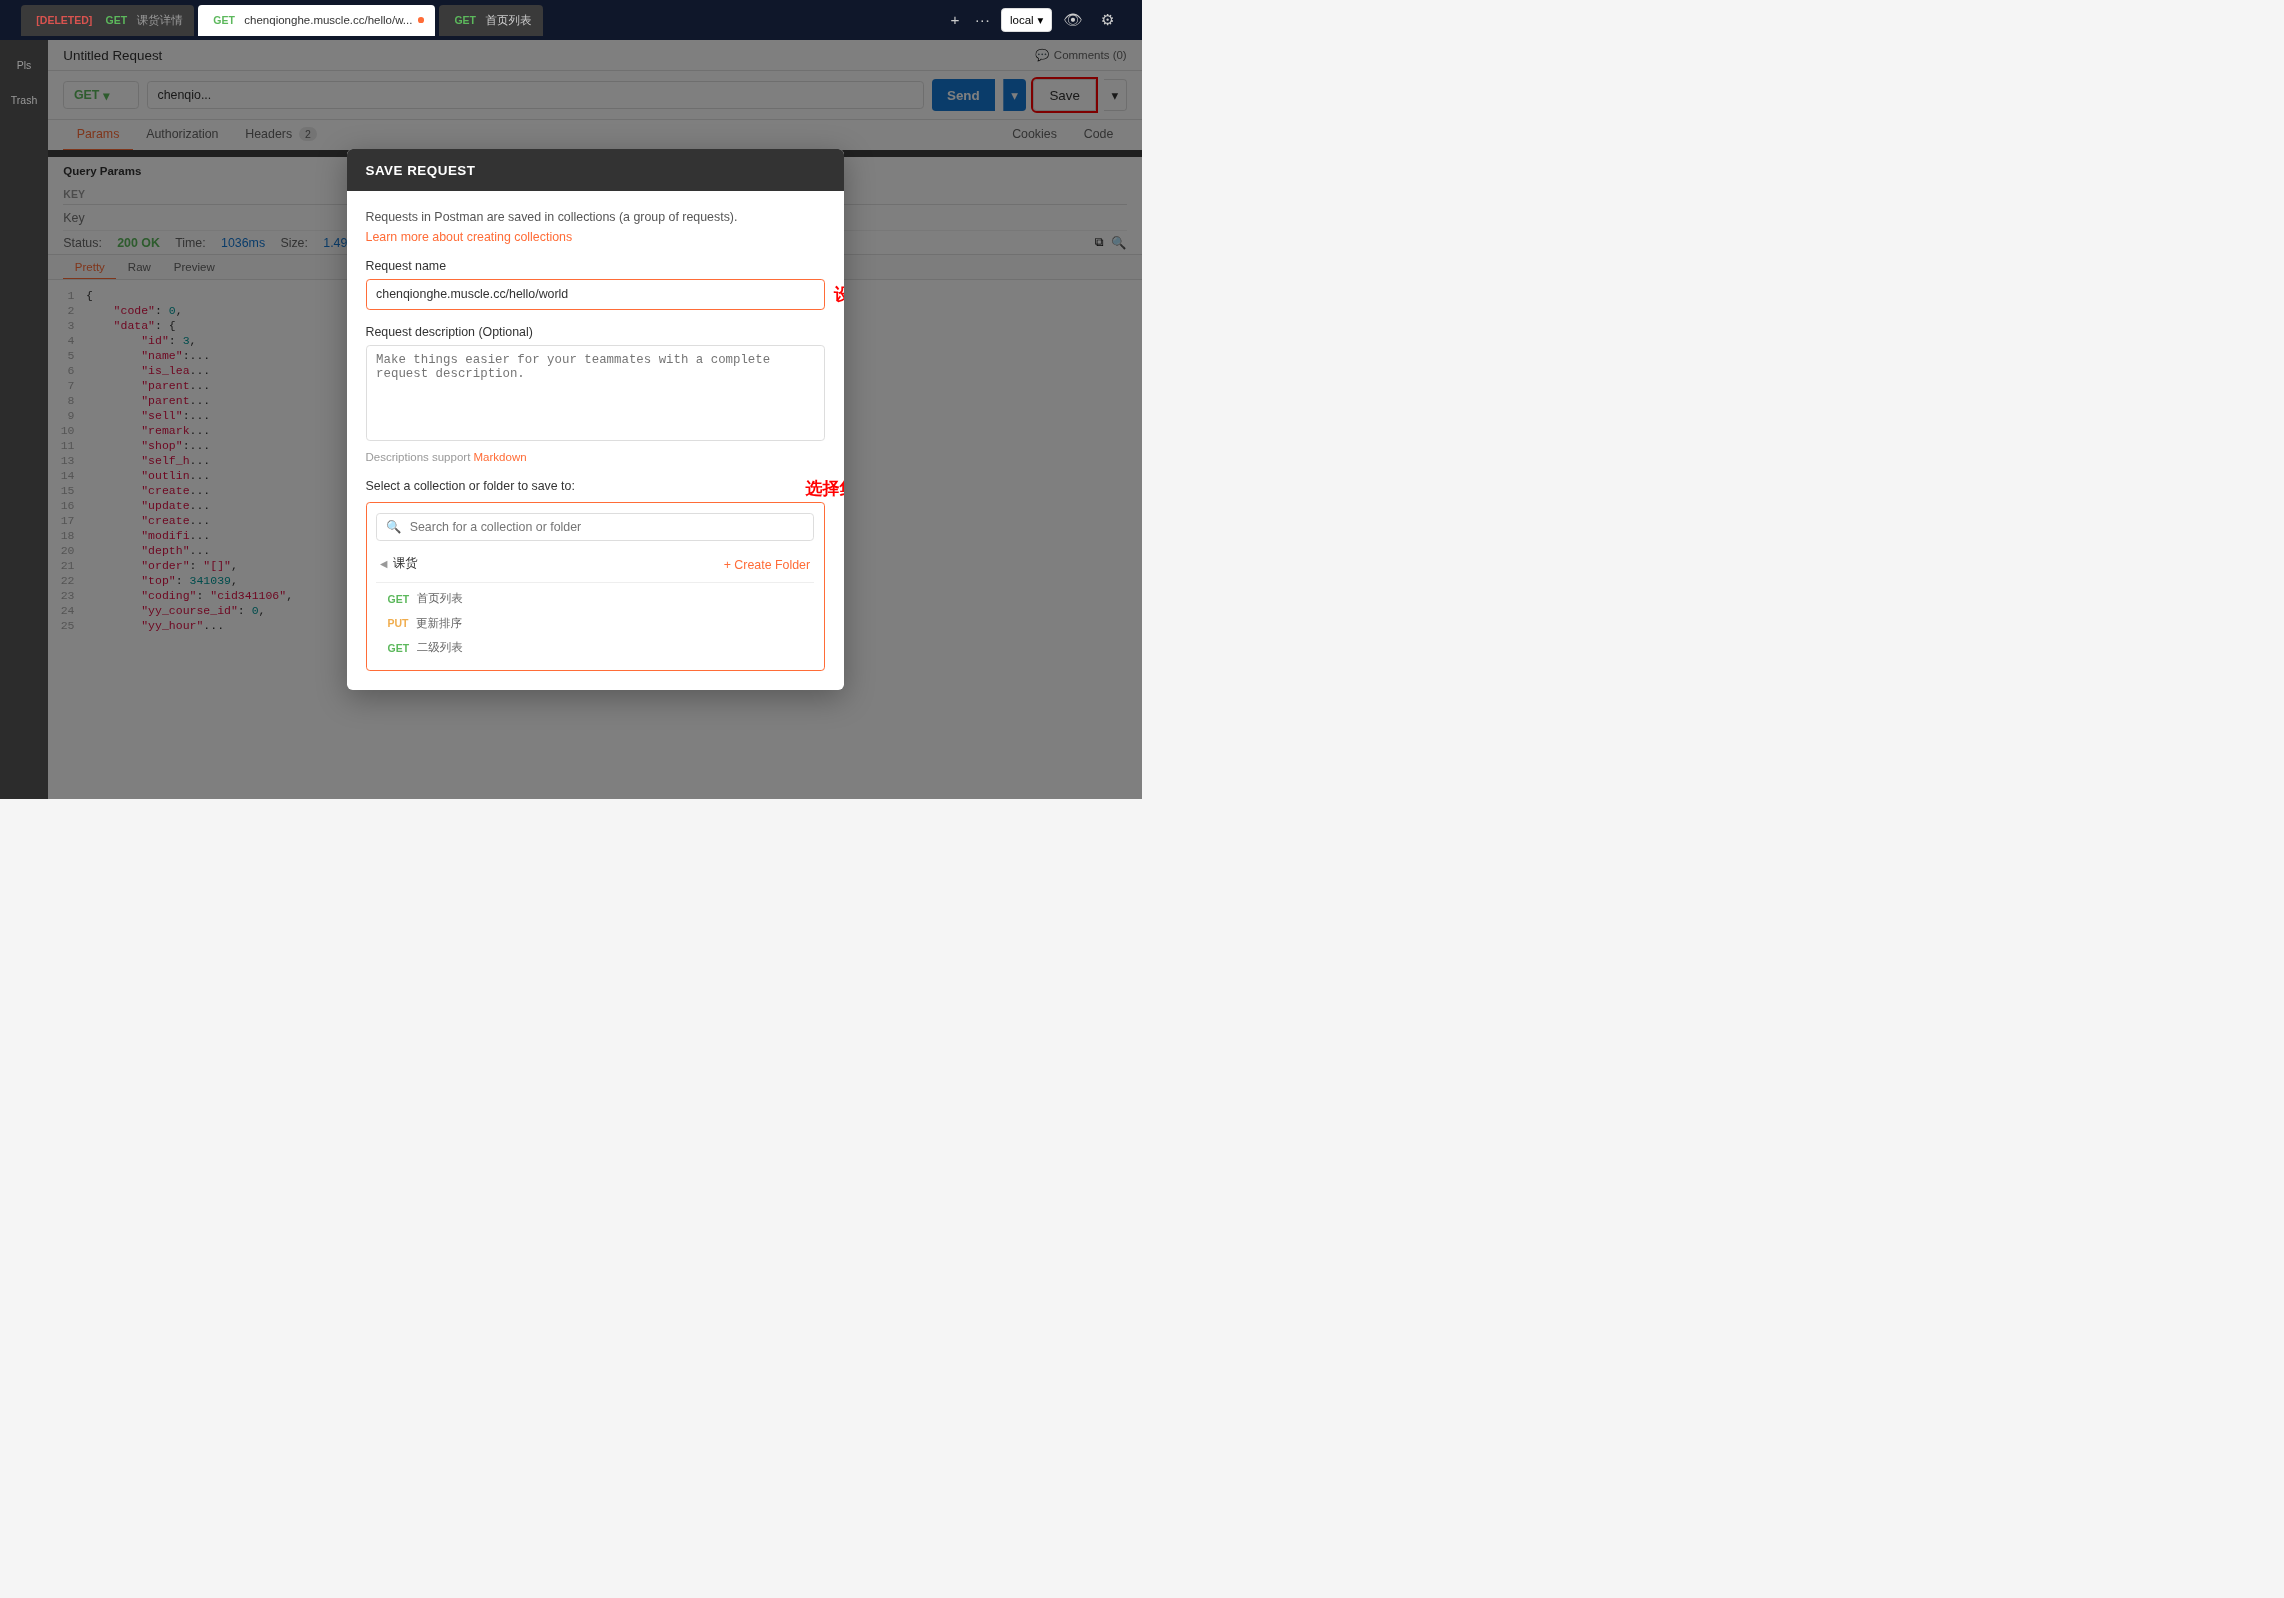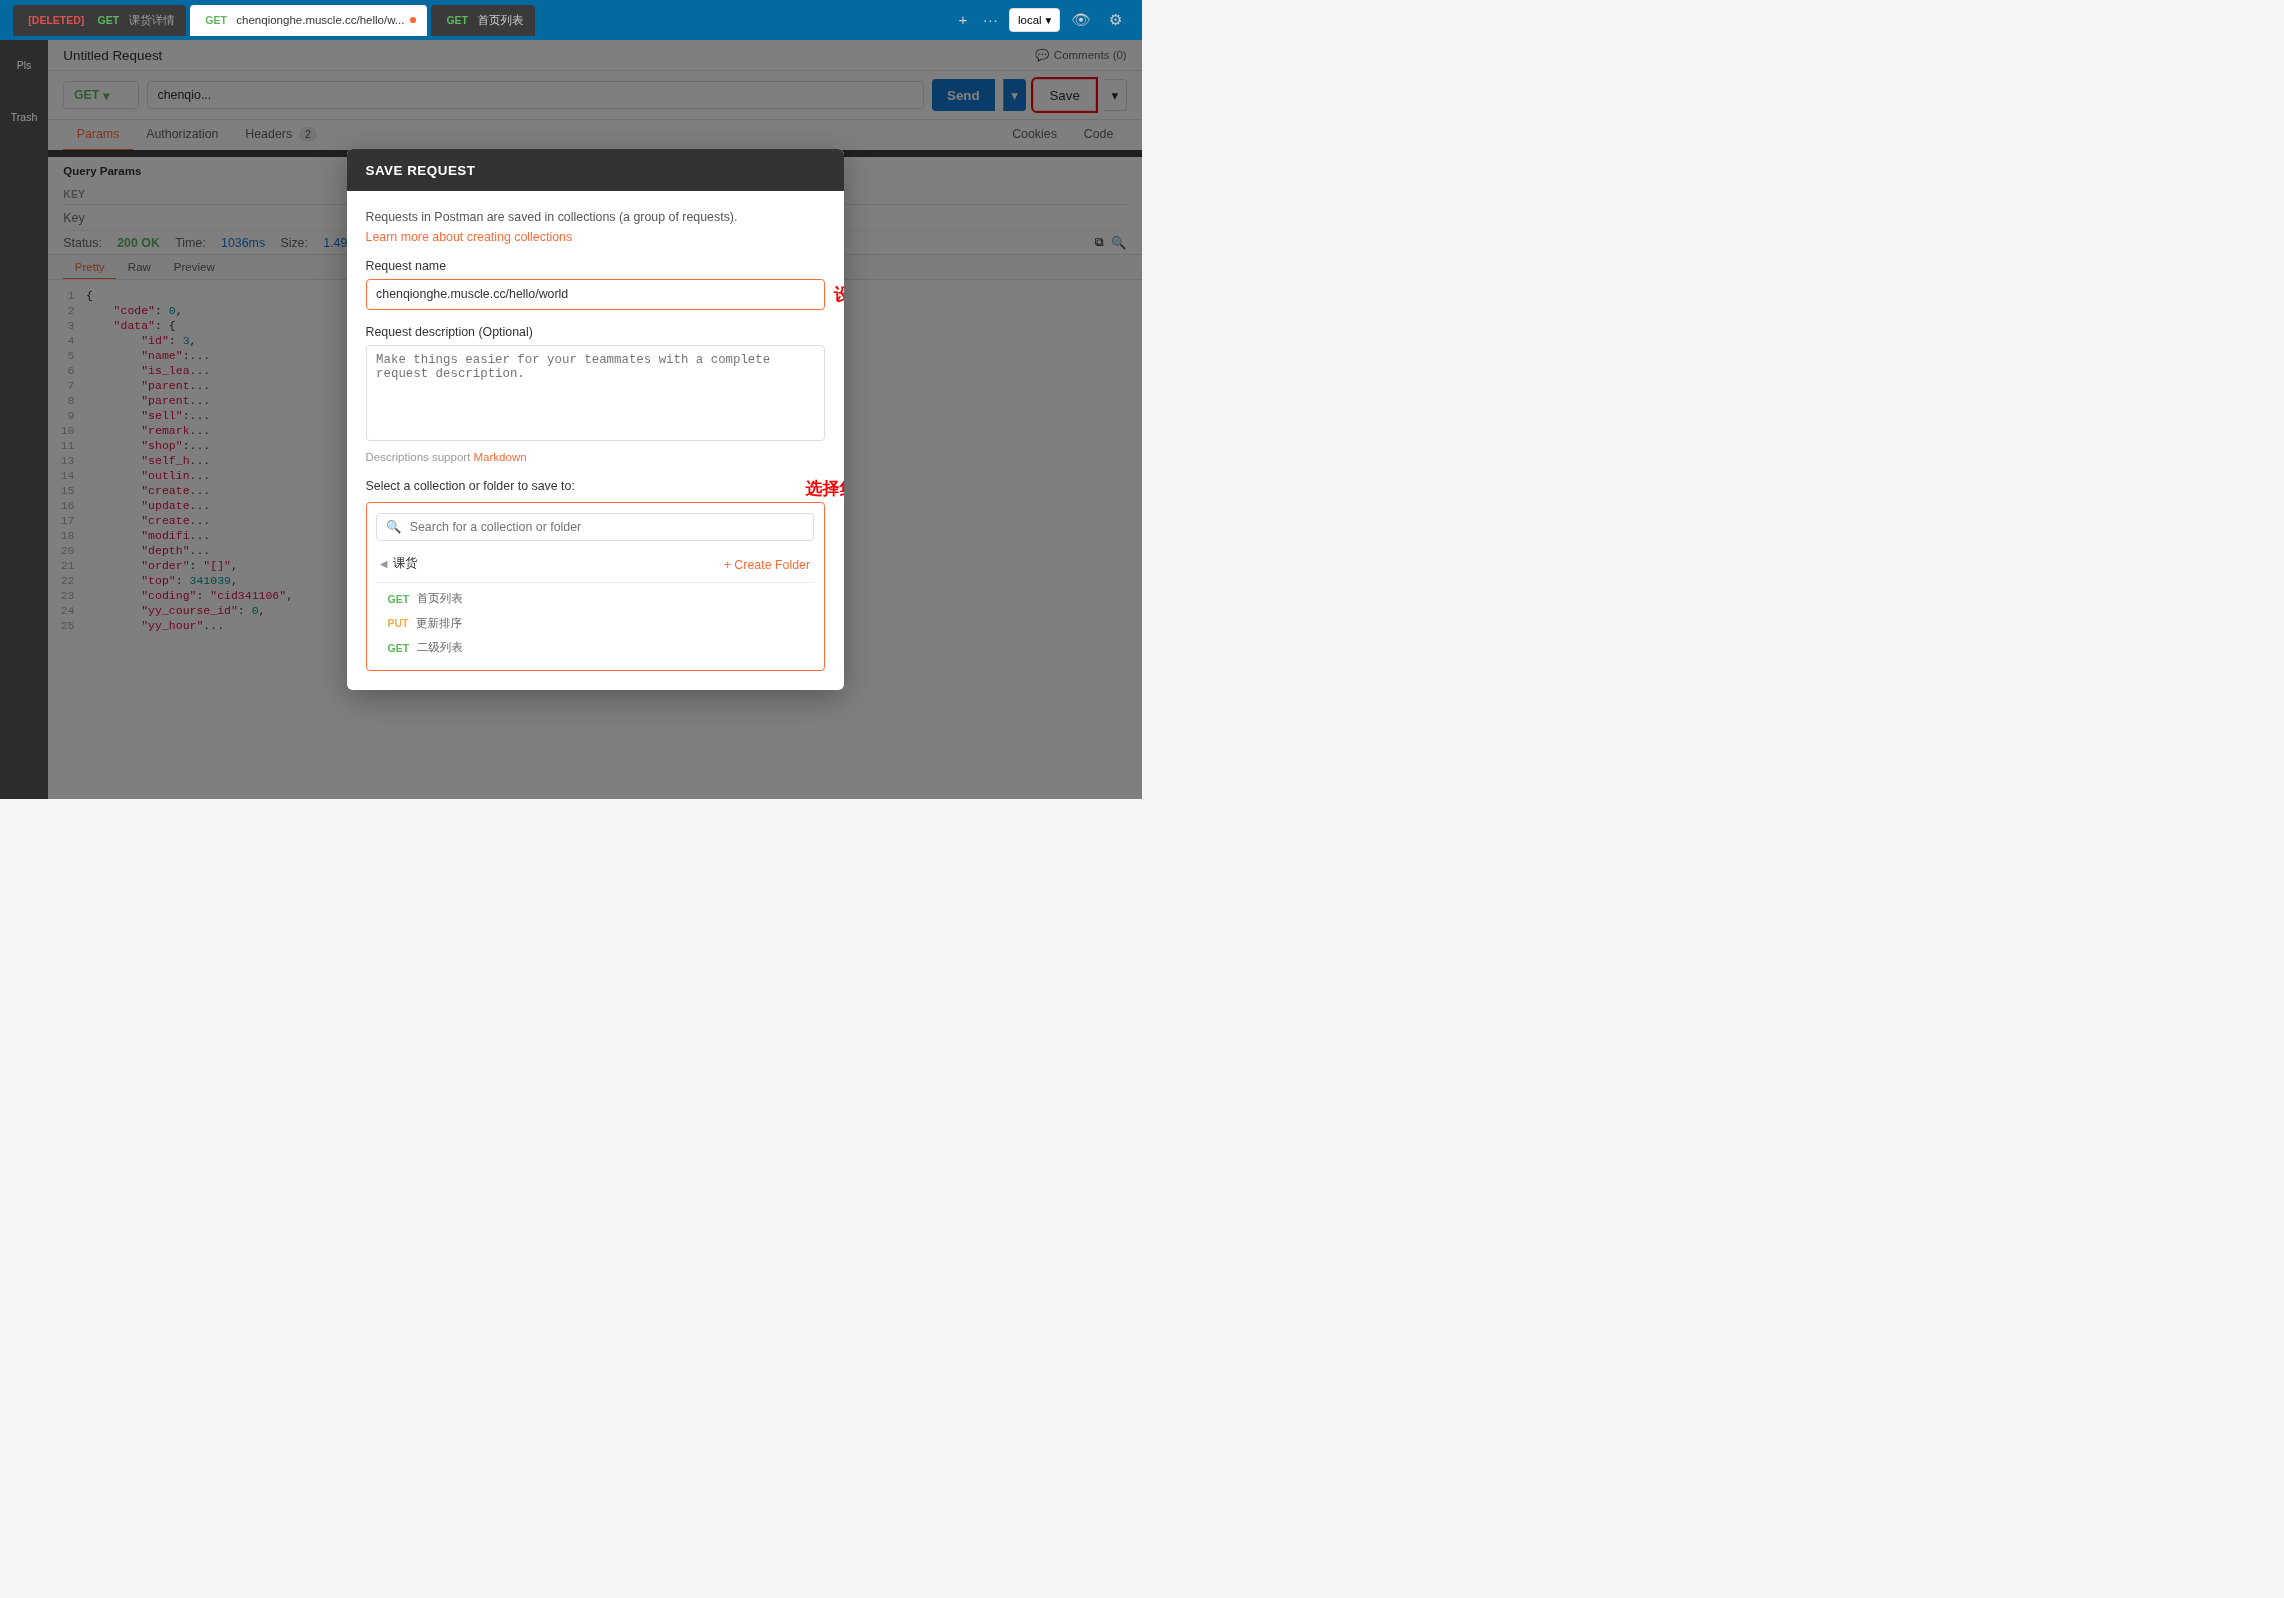--- a/index.html
+++ b/index.html
@@ -9,24 +9,24 @@
       font-size: 12.4px;
       overflow: hidden;
       width: 1142px;
       height: 799px;
       position: relative;
     }
 
     
     .top-bar {
       height: 40px;
-      background: #0369a1;
-      display: flex;
-      align-items: center;
-      padding: 0 13px;
+      background: #0f172a;
+      display: flex;
+      align-items: center;
+      padding: 0 21px;
       gap: 3.8px;
     }
 
     .tab-item {
       display: flex;
       align-items: center;
       padding: 5.7px 11.5px;
       border-radius: 3.8px 3.8px 0 0;
       font-size: 11.5px;
       color: #ccc;
@@ -107,21 +107,21 @@
       height: calc(100% - 40px);
     }
 
     .sidebar {
       width: 48px;
       background: #2c2c2c;
       display: flex;
       flex-direction: column;
       align-items: center;
       padding: 7.6px 0;
-      gap: 18px;
+      gap: 1px;
     }
 
     .sidebar-item {
       width: 34px;
       height: 34px;
       display: flex;
       align-items: center;
       justify-content: center;
       border-radius: 3.8px;
       cursor: pointer;

